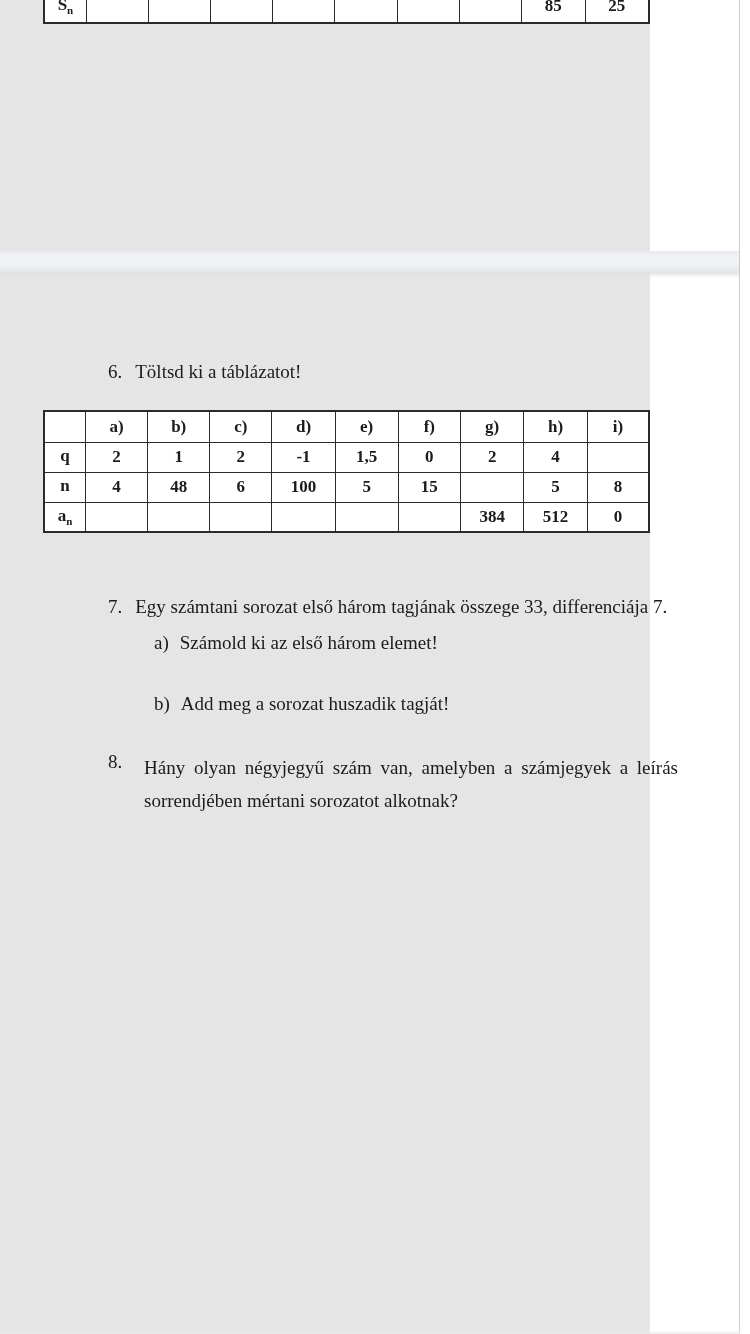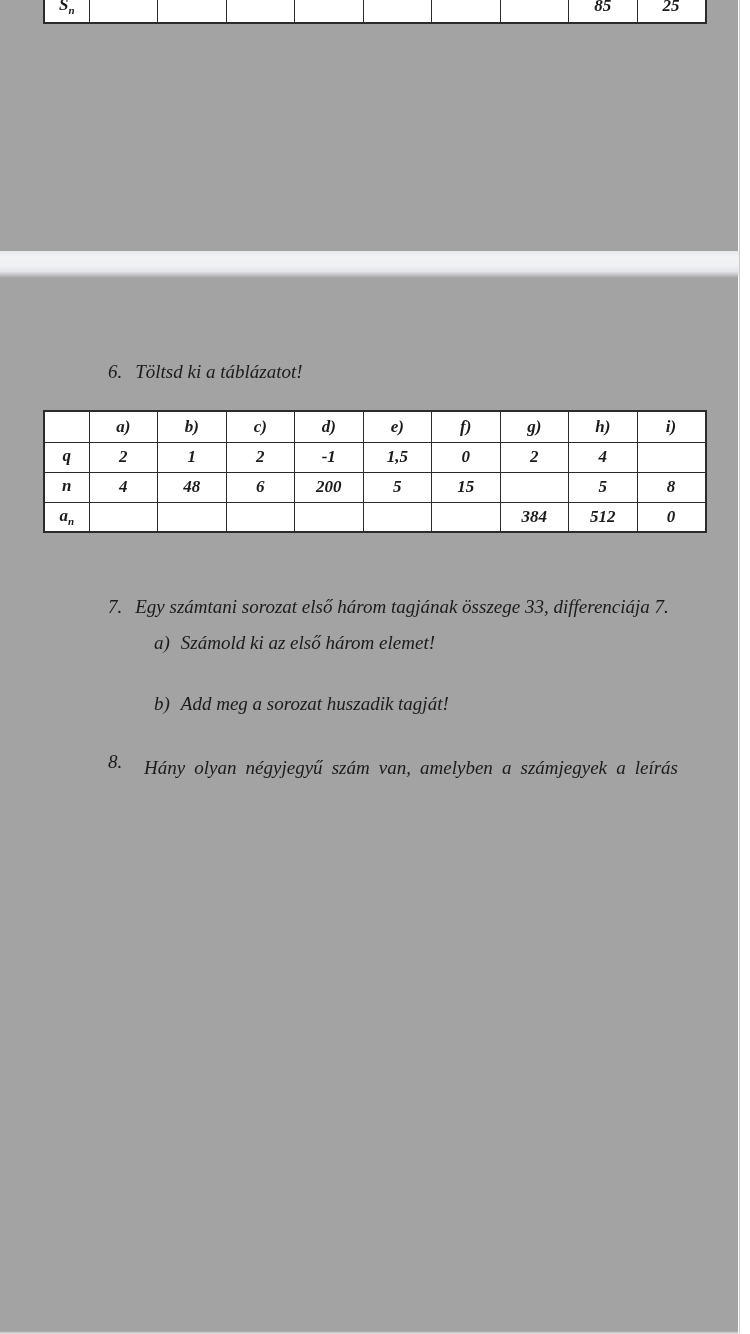--- a/index.html
+++ b/index.html
@@ -1,18 +1,18 @@
 <!DOCTYPE html>
 <html><head>
 <meta charset="utf-8">
 <style>
   * { margin:0; padding:0; box-sizing:border-box; }
   html,body { width:750px; height:1334px; background:#ffffff; overflow:hidden;
     font-family:"Liberation Serif","DejaVu Serif",serif; color:#1b1b1b; }
-  .viewport { position:relative; width:738px; height:1334px; background:#a3a3a3;font-style:italic; }
+  .viewport { position:relative; width:650px; height:1334px; background:#e5e5e5; }
 
   
   .edge-line { position:absolute; left:739px; top:0; width:1px; height:1334px; background:#cccccc; }
 
   
   .page-gap { position:absolute; left:0; top:251px; width:740px; height:21px;
     background:linear-gradient(#e7e8eb, #f2f3f5 25%, #f0f1f3 70%, #e3e4e8); }
   .page-gap-shadow { position:absolute; left:0; top:272px; width:740px; height:6px;
     background:linear-gradient(#dfe0e4, rgba(255,255,255,0)); }
   .bottom-line { position:absolute; left:0; top:1331px; width:740px; height:3px;
@@ -118,21 +118,21 @@
       <td>0</td>
       <td>2</td>
       <td>4</td>
       <td></td>
     </tr>
     <tr>
       <td class="rowlabel"><span>n</span><sub></sub></td>
       <td>4</td>
       <td>48</td>
       <td>6</td>
-      <td>200</td>
+      <td>100</td>
       <td>5</td>
       <td>15</td>
       <td></td>
       <td>5</td>
       <td>8</td>
     </tr>
     <tr>
       <td class="rowlabel"><span>a</span><sub>n</sub></td>
       <td></td>
       <td></td>
@@ -154,18 +154,19 @@
     <span class="subnum">b)</span><span>Add meg a sorozat huszadik tagját!</span>
   </div>
   <div class="tline" style="left:154px; top:632px;">
     <span class="subnum">a)</span><span>Számold ki az első három elemet!</span>
   </div>
 
   <div class="q8wrap">
     <span class="q8num">8.</span>
     <div class="q8lines">
       <div class="jline">Hány olyan négyjegyű szám van, amelyben a számjegyek a leírás</div>
+      <div class="lline">sorrendjében mértani sorozatot alkotnak?</div>
     </div>
   </div>
 
   <div class="edge-line"></div>
   <div class="bottom-line"></div>
 </div>
 
 </body></html>

